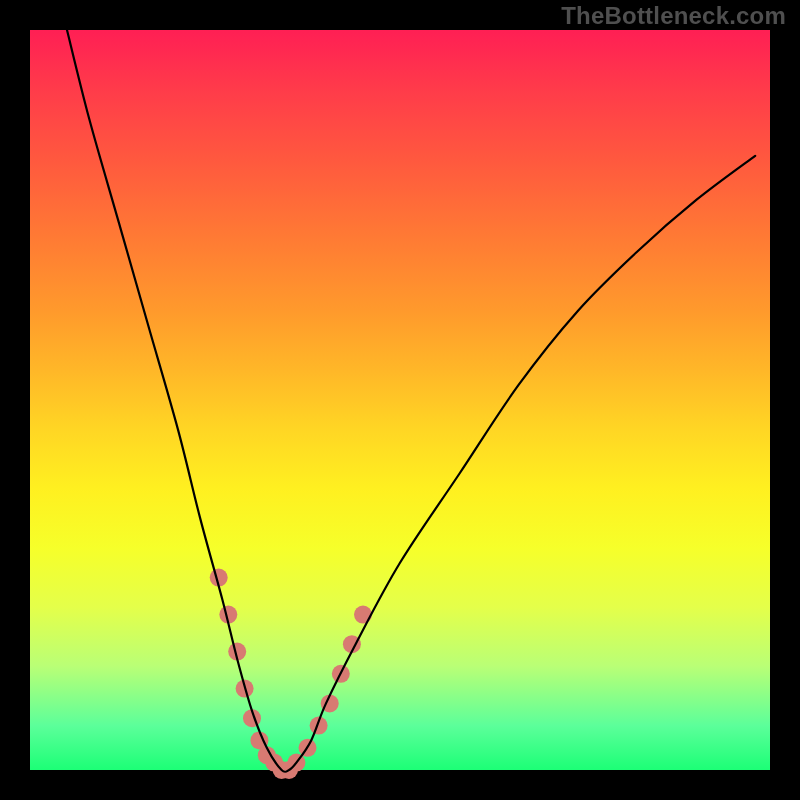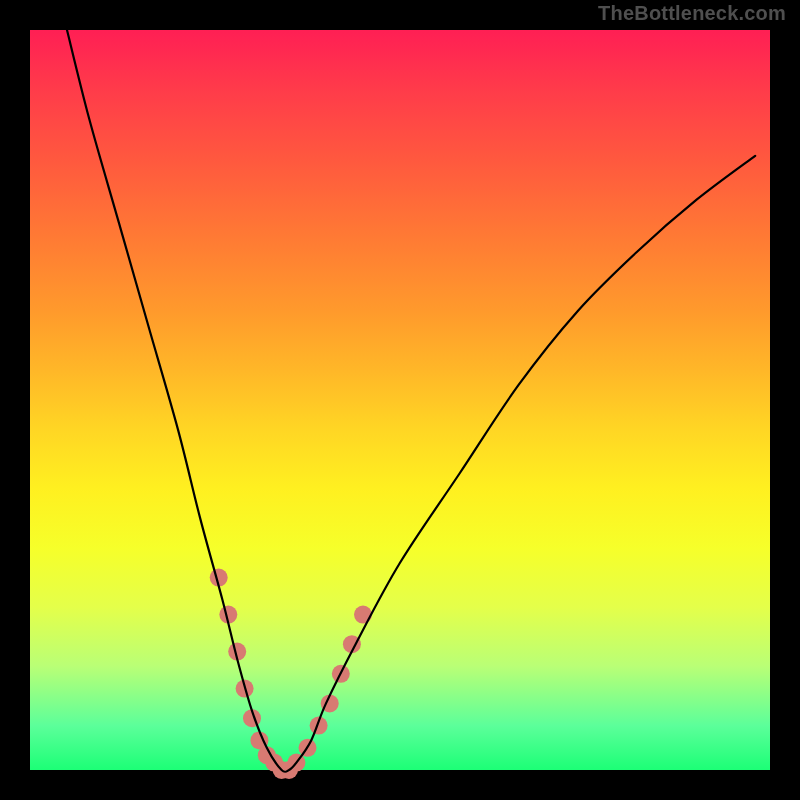--- a/index.html
+++ b/index.html
@@ -8,21 +8,21 @@
     position: relative;
     width: 800px;
     height: 800px;
     background: #000;
   }
   .watermark {
     position: absolute;
     top: 2px;
     right: 14px;
     font-family: Arial, Helvetica, sans-serif;
-    font-size: 20px;
+    font-size: 24px;
     font-weight: 600;
     color: #4f4f4f;
     letter-spacing: 0.2px;
   }
   .plot-area {
     position: absolute;
     left: 30px;
     top: 30px;
     width: 740px;
     height: 740px;

